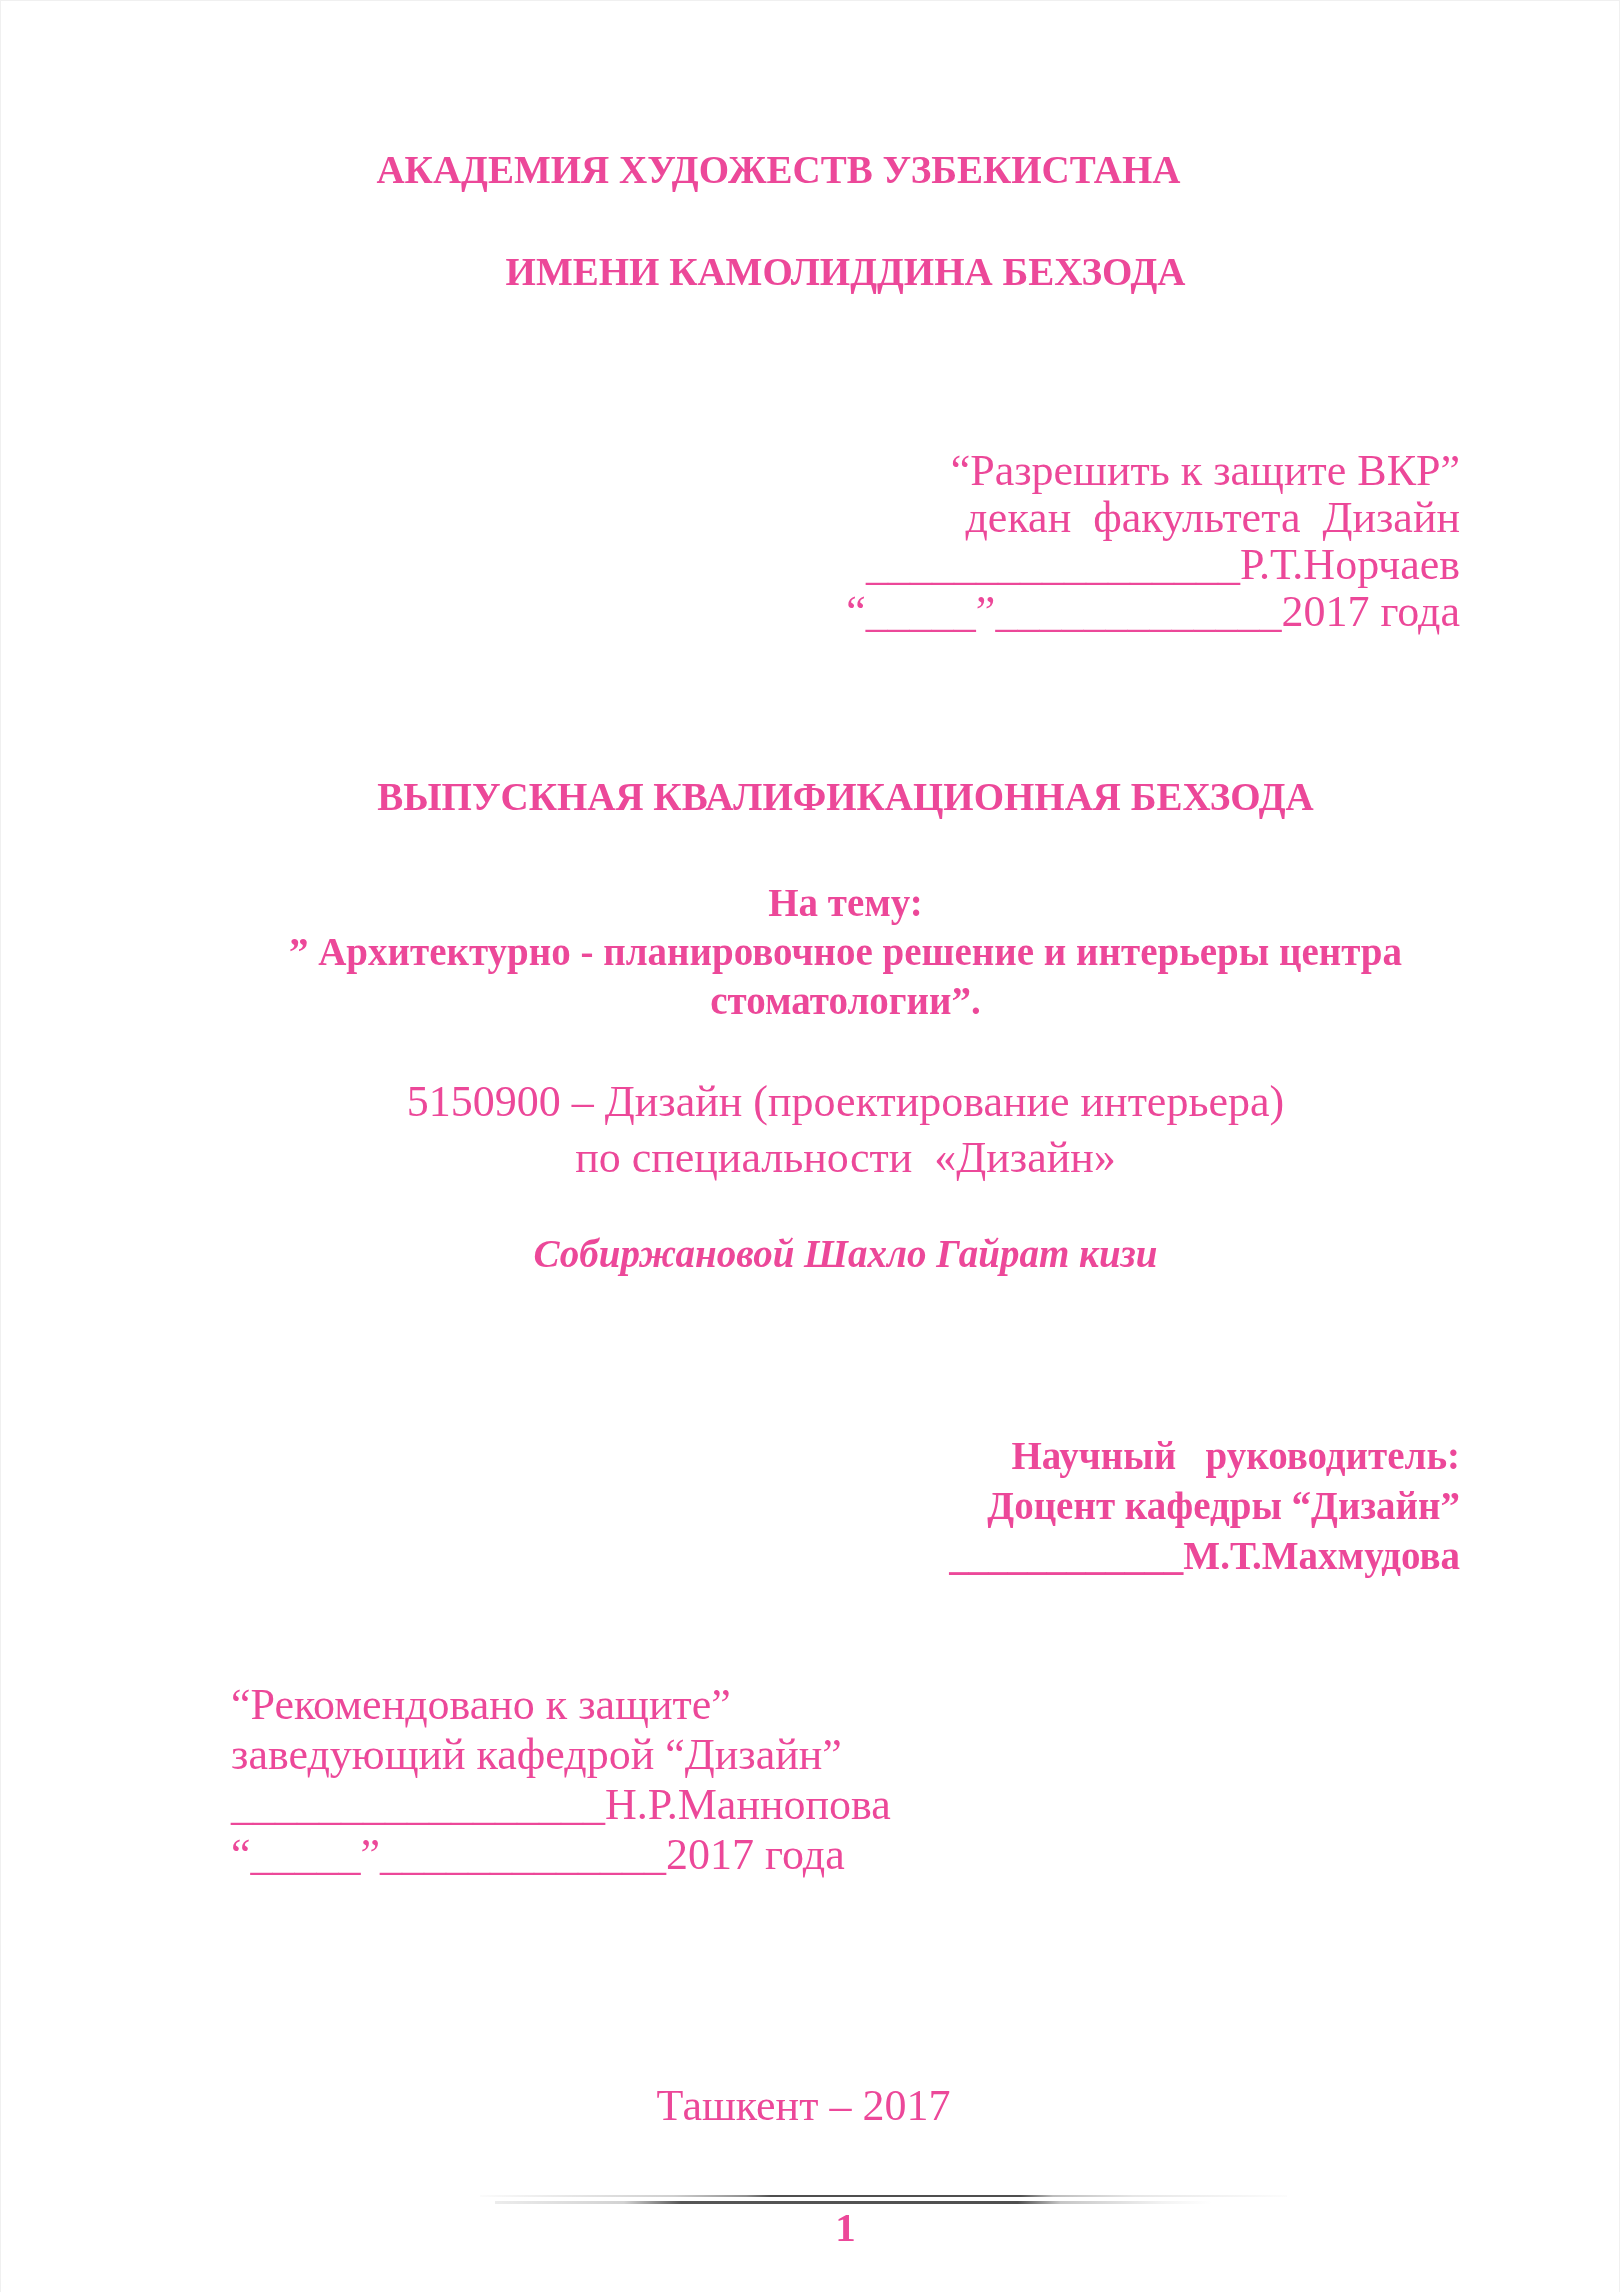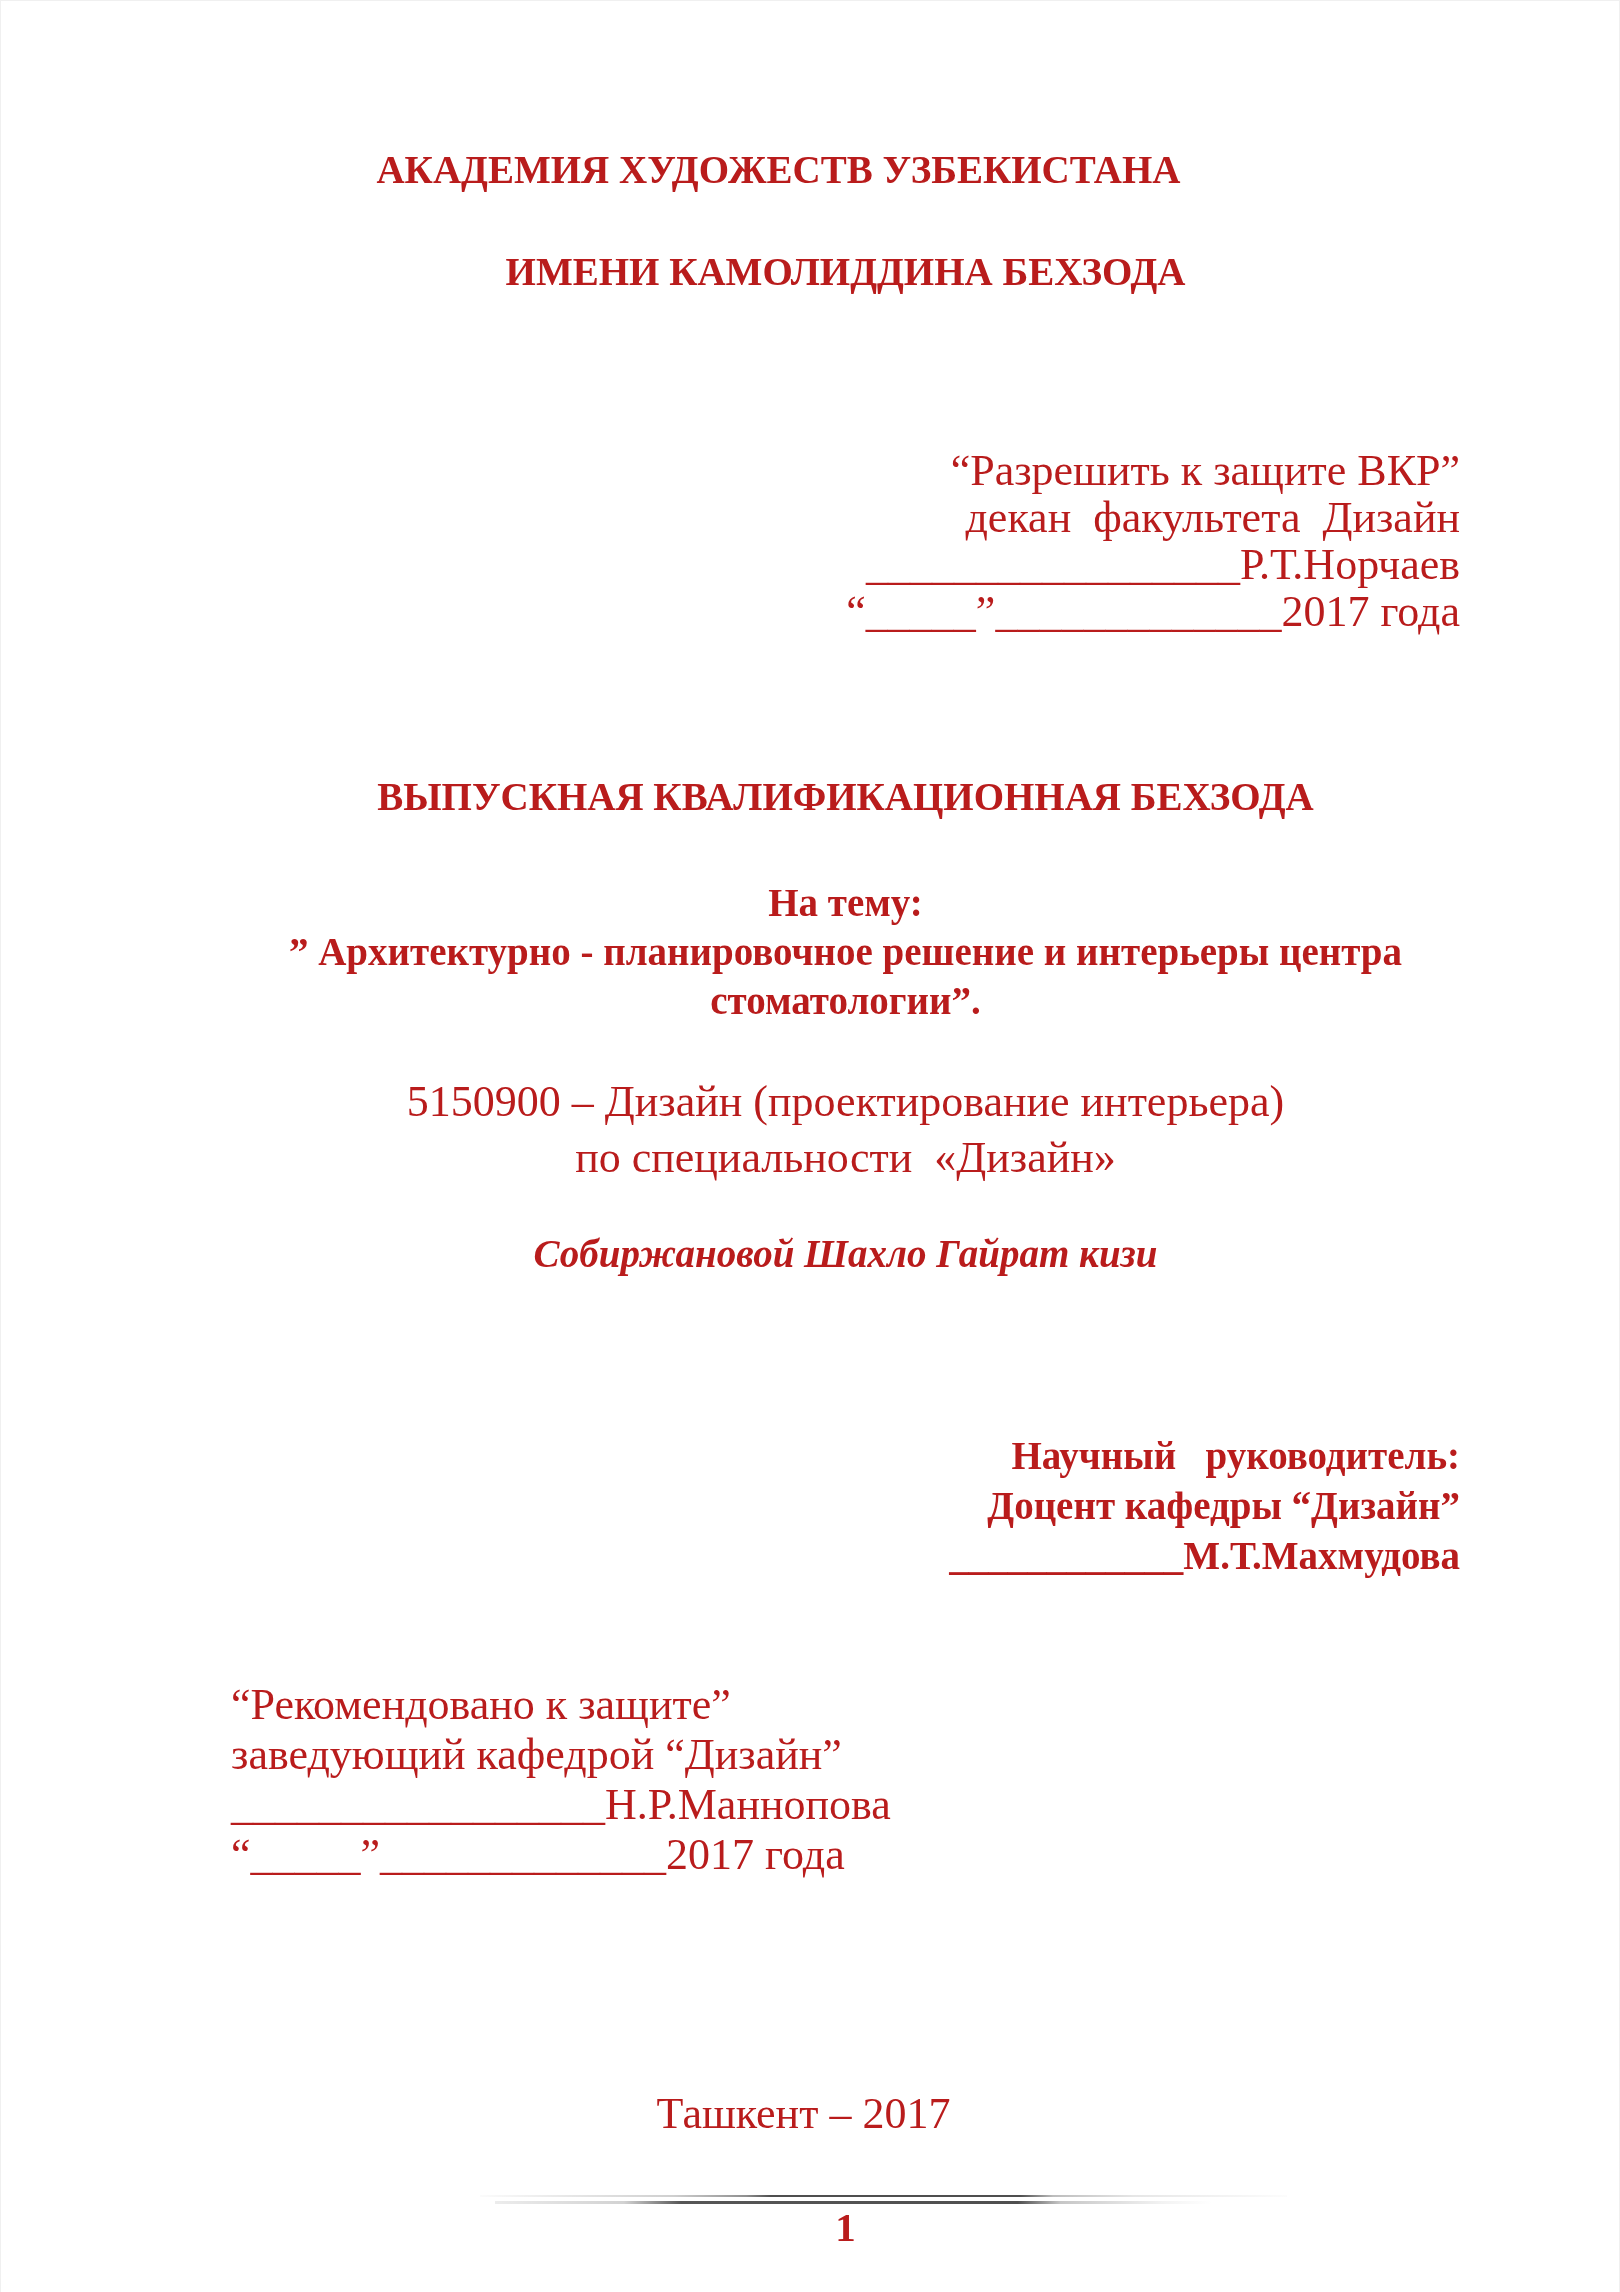--- a/index.html
+++ b/index.html
@@ -5,21 +5,21 @@
   html, body {
     margin: 0;
     padding: 0;
     background: #ffffff;
   }
   .page {
     position: relative;
     width: 1620px;
     height: 2293px;
     background: #ffffff;
-    color: #b91c1c;
+    color: #ec4899;
     font-family: "Liberation Serif", "DejaVu Serif", serif;
     overflow: hidden;
     box-shadow: inset 0 0 0 1px #f0f0f0;
   }
   .block {
     position: absolute;
     left: 231px;
     right: 160px;
     font-size: 44px;
   }
@@ -31,21 +31,21 @@
 
   .academy    { top: 143px;  line-height: 53px; font-size: 39px; right: 294px; }
   .institute  { top: 245px;  line-height: 53px; font-size: 39px; }
   .approval   { top: 447px;  line-height: 47px; }
   .vkr-title  { top: 770px;  line-height: 53px; font-size: 39px; }
   .topic      { top: 878px;  line-height: 49px; font-size: 39px; }
   .specialty  { top: 1074px; line-height: 56px; }
   .author     { top: 1229px; line-height: 49px; font-size: 39px; font-style: italic; }
   .supervisor { top: 1431px; line-height: 50px; font-size: 39px; }
   .recommend  { top: 1680px; line-height: 50px; }
-  .city       { top: 2082px; line-height: 47px; right: 244px; margin-top: 8px; }
+  .city       { top: 2082px; line-height: 47px; right: 244px; }
   .pagenum    { top: 2203px; line-height: 49px; font-size: 41px; }
 
   .divider {
     position: absolute;
     top: 2195px;
     left: 0;
     width: 1620px;
     height: 11.8px;
   }
   .divider-line { position: absolute; }

